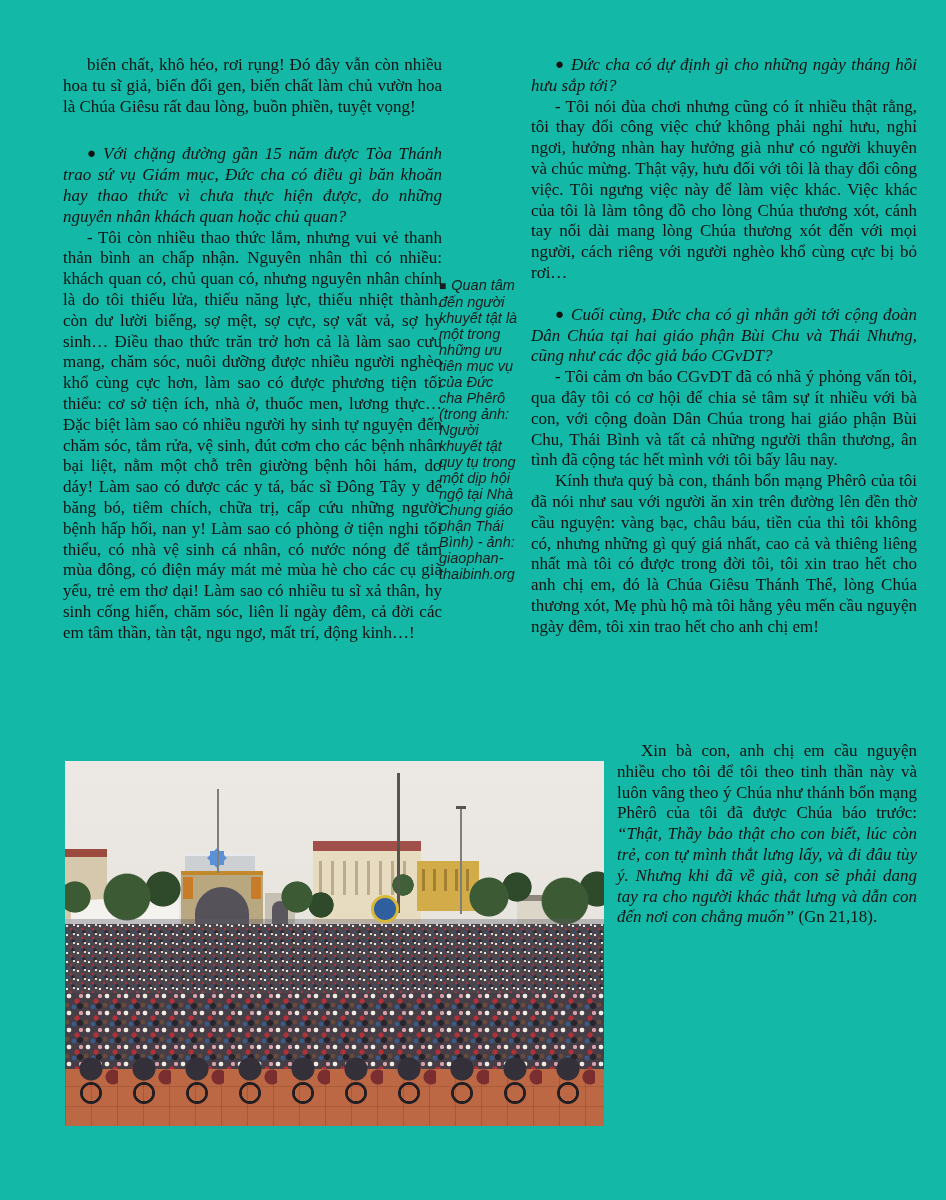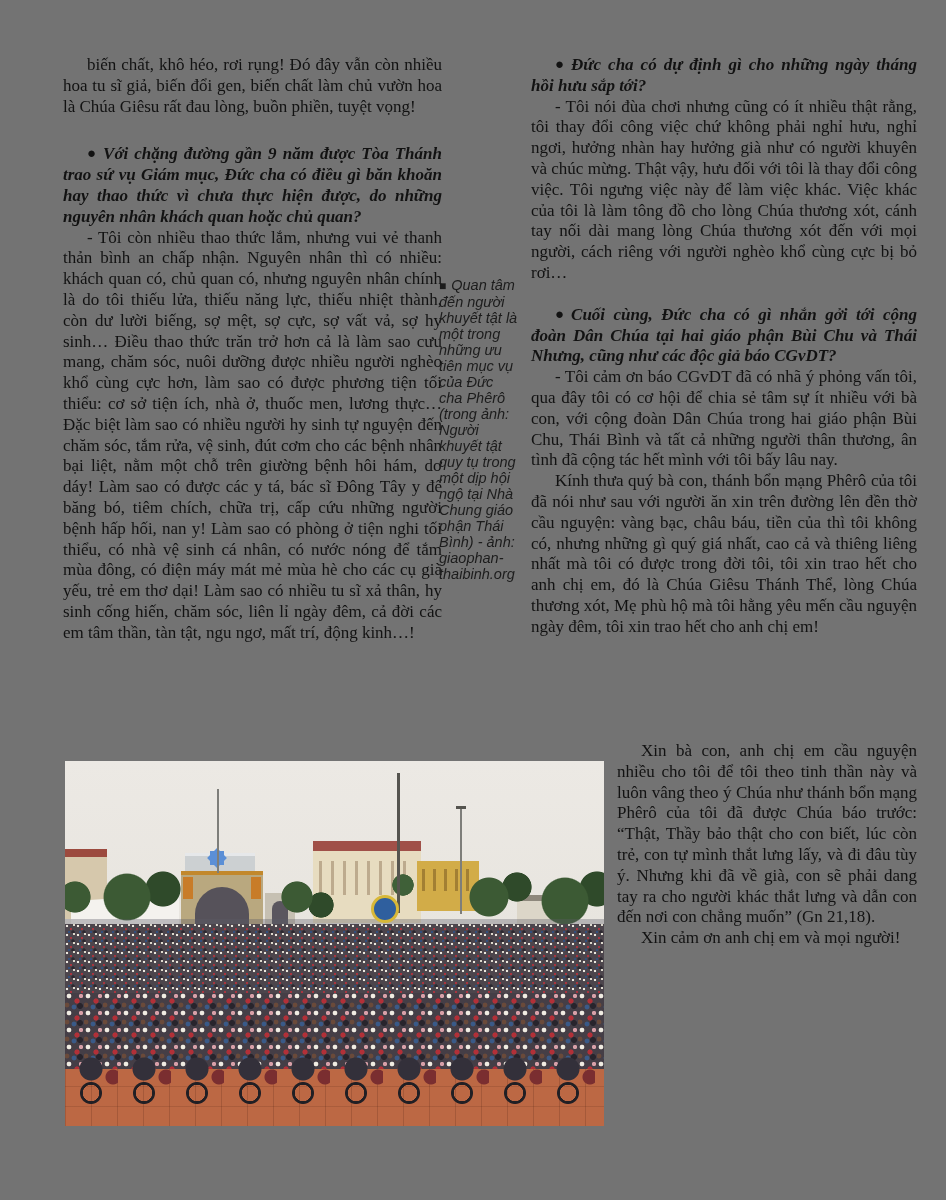--- a/index.html
+++ b/index.html
@@ -1,35 +1,35 @@
 <!DOCTYPE html>
 <html><head>
 <meta charset="utf-8">
 <style>
   html,body{margin:0;padding:0;background:#9a9a9a;}
   .page{
     position:relative;
     width:946px;height:1200px;
-    background:#737373;
+    background:#14b8a6;
     margin:0 auto;
     overflow:hidden;
     font-family:"Liberation Serif", serif;
     color:#121212;
   }
   
   .col{position:absolute;text-align:justify;font-size:17px;line-height:20.8px;}
   .col-left{left:63px;top:55px;width:379px;}
   .col-right-top{left:531px;top:55px;width:386px;}
   .col-right-bottom{left:617px;top:741px;width:300px;}
   .col p{margin:0;text-indent:24px;}
-  .question{font-weight:bold;font-style:italic;}
+  .question{font-weight:normal;font-style:italic;}
   .q-gap-lg{margin-top:27px !important;}
   .q-gap-md{margin-top:21px !important;}
   .bullet{font-style:normal;display:inline-block;text-indent:0;margin-right:7px;font-size:15px;position:relative;top:-1px;}
-  .quote-italic{}
+  .quote-italic{font-style:italic;}
   .end-square{font-style:normal;margin-left:8px;font-size:15px;}
   
   .col-caption{
     position:absolute;left:439px;top:277px;width:81px;
     font-family:"Liberation Sans", sans-serif;
     font-style:italic;font-size:14.5px;line-height:16px;
     color:#1c1c1c;text-align:left;overflow-wrap:anywhere;
   }
   .caption-marker{font-style:normal;font-size:12px;margin-right:5px;}
   
@@ -107,39 +107,38 @@
       radial-gradient(circle at 48px 26px, #7a2e30 7px, transparent 8px);
     background-size:53px 64px;background-repeat:repeat-x;}
 </style>
 </head>
 <body>
 
 <div class="page">
 
   <div class="col col-left">
     <p>biến chất, khô héo, rơi rụng! Đó đây vẫn còn nhiều hoa tu sĩ giả, biến đổi gen, biến chất làm chủ vườn hoa là Chúa Giêsu rất đau lòng, buồn phiền, tuyệt vọng!</p>
-    <p class="question q-gap-lg"><span class="bullet">●</span><span>Với chặng đường gần 9 năm được Tòa Thánh trao sứ vụ Giám mục, Đức cha có điều gì băn khoăn hay thao thức vì chưa thực hiện được, do những nguyên nhân khách quan hoặc chủ quan?</span></p>
+    <p class="question q-gap-lg"><span class="bullet">●</span><span>Với chặng đường gần 15 năm được Tòa Thánh trao sứ vụ Giám mục, Đức cha có điều gì băn khoăn hay thao thức vì chưa thực hiện được, do những nguyên nhân khách quan hoặc chủ quan?</span></p>
     <p>- Tôi còn nhiều thao thức lắm, nhưng vui vẻ thanh thản bình an chấp nhận. Nguyên nhân thì có nhiều: khách quan có, chủ quan có, nhưng nguyên nhân chính là do tôi thiếu lửa, thiếu năng lực, thiếu nhiệt thành, còn dư lười biếng, sợ mệt, sợ cực, sợ vất vả, sợ hy sinh… Điều thao thức trăn trở hơn cả là làm sao cưu mang, chăm sóc, nuôi dưỡng được nhiều người nghèo khổ cùng cực hơn, làm sao có được phương tiện tối thiểu: cơ sở tiện ích, nhà ở, thuốc men, lương thực… Đặc biệt làm sao có nhiều người hy sinh tự nguyện đến chăm sóc, tắm rửa, vệ sinh, đút cơm cho các bệnh nhân bại liệt, nằm một chỗ trên giường bệnh hôi hám, dơ dáy! Làm sao có được các y tá, bác sĩ Đông Tây y để băng bó, tiêm chích, chữa trị, cấp cứu những người bệnh hấp hối, nan y! Làm sao có phòng ở tiện nghi tối thiểu, có nhà vệ sinh cá nhân, có nước nóng để tắm mùa đông, có điện máy mát mẻ mùa hè cho các cụ già yếu, trẻ em thơ dại! Làm sao có nhiều tu sĩ xả thân, hy sinh cống hiến, chăm sóc, liên lỉ ngày đêm, cả đời các em tâm thần, tàn tật, ngu ngơ, mất trí, động kinh…!</p>
   </div>
 
   <div class="col-caption">
     <span class="caption-marker">■</span><span>Quan tâm đến người khuyết tật là một trong những ưu tiên mục vụ của Đức cha Phêrô (trong ảnh: Người khuyết tật quy tụ trong một dịp hội ngộ tại Nhà Chung giáo phận Thái Bình) - ảnh: giaophan-thaibinh.org</span>
   </div>
 
   <div class="col col-right-top">
     <p class="question"><span class="bullet">●</span><span>Đức cha có dự định gì cho những ngày tháng hồi hưu sắp tới?</span></p>
     <p>- Tôi nói đùa chơi nhưng cũng có ít nhiều thật rằng, tôi thay đổi công việc chứ không phải nghỉ hưu, nghỉ ngơi, hưởng nhàn hay hưởng già như có người khuyên và chúc mừng. Thật vậy, hưu đối với tôi là thay đổi công việc. Tôi ngưng việc này để làm việc khác. Việc khác của tôi là làm tông đồ cho lòng Chúa thương xót, cánh tay nối dài mang lòng Chúa thương xót đến với mọi người, cách riêng với người nghèo khổ cùng cực bị bỏ rơi…</p>
     <p class="question q-gap-md"><span class="bullet">●</span><span>Cuối cùng, Đức cha có gì nhắn gởi tới cộng đoàn Dân Chúa tại hai giáo phận Bùi Chu và Thái Nhưng, cũng như các độc giả báo CGvDT?</span></p>
     <p>- Tôi cảm ơn báo CGvDT đã có nhã ý phỏng vấn tôi, qua đây tôi có cơ hội để chia sẻ tâm sự ít nhiều với bà con, với cộng đoàn Dân Chúa trong hai giáo phận Bùi Chu, Thái Bình và tất cả những người thân thương, ân tình đã cộng tác hết mình với tôi bấy lâu nay.</p>
     <p>Kính thưa quý bà con, thánh bổn mạng Phêrô của tôi đã nói như sau với người ăn xin trên đường lên đền thờ cầu nguyện: vàng bạc, châu báu, tiền của thì tôi không có, nhưng những gì quý giá nhất, cao cả và thiêng liêng nhất mà tôi có được trong đời tôi, tôi xin trao hết cho anh chị em, đó là Chúa Giêsu Thánh Thể, lòng Chúa thương xót, Mẹ phù hộ mà tôi hằng yêu mến cầu nguyện ngày đêm, tôi xin trao hết cho anh chị em!</p>
   </div>
 
   <div class="col col-right-bottom">
     <p><span>Xin bà con, anh chị em cầu nguyện nhiều cho tôi để tôi theo tinh thần này và luôn vâng theo ý Chúa như thánh bổn mạng Phêrô của tôi đã được Chúa báo trước: </span><span class="quote-italic">“Thật, Thầy bảo thật cho con biết, lúc còn trẻ, con tự mình thắt lưng lấy, và đi đâu tùy ý. Nhưng khi đã về già, con sẽ phải dang tay ra cho người khác thắt lưng và dẫn con đến nơi con chẳng muốn”</span><span> (Gn 21,18).</span></p>
-    <p>Xin cảm ơn anh chị em và mọi người!</p>
   </div>
 
   <div class="photo">
     <div class="bldg-far-left"></div>
     <div class="tent"></div>
     <div class="stage-band"></div>
     <div class="star-building"></div>
     <div class="blue-star"></div>
     <div class="arch-gate"></div>
     <div class="side-pillar"></div>

